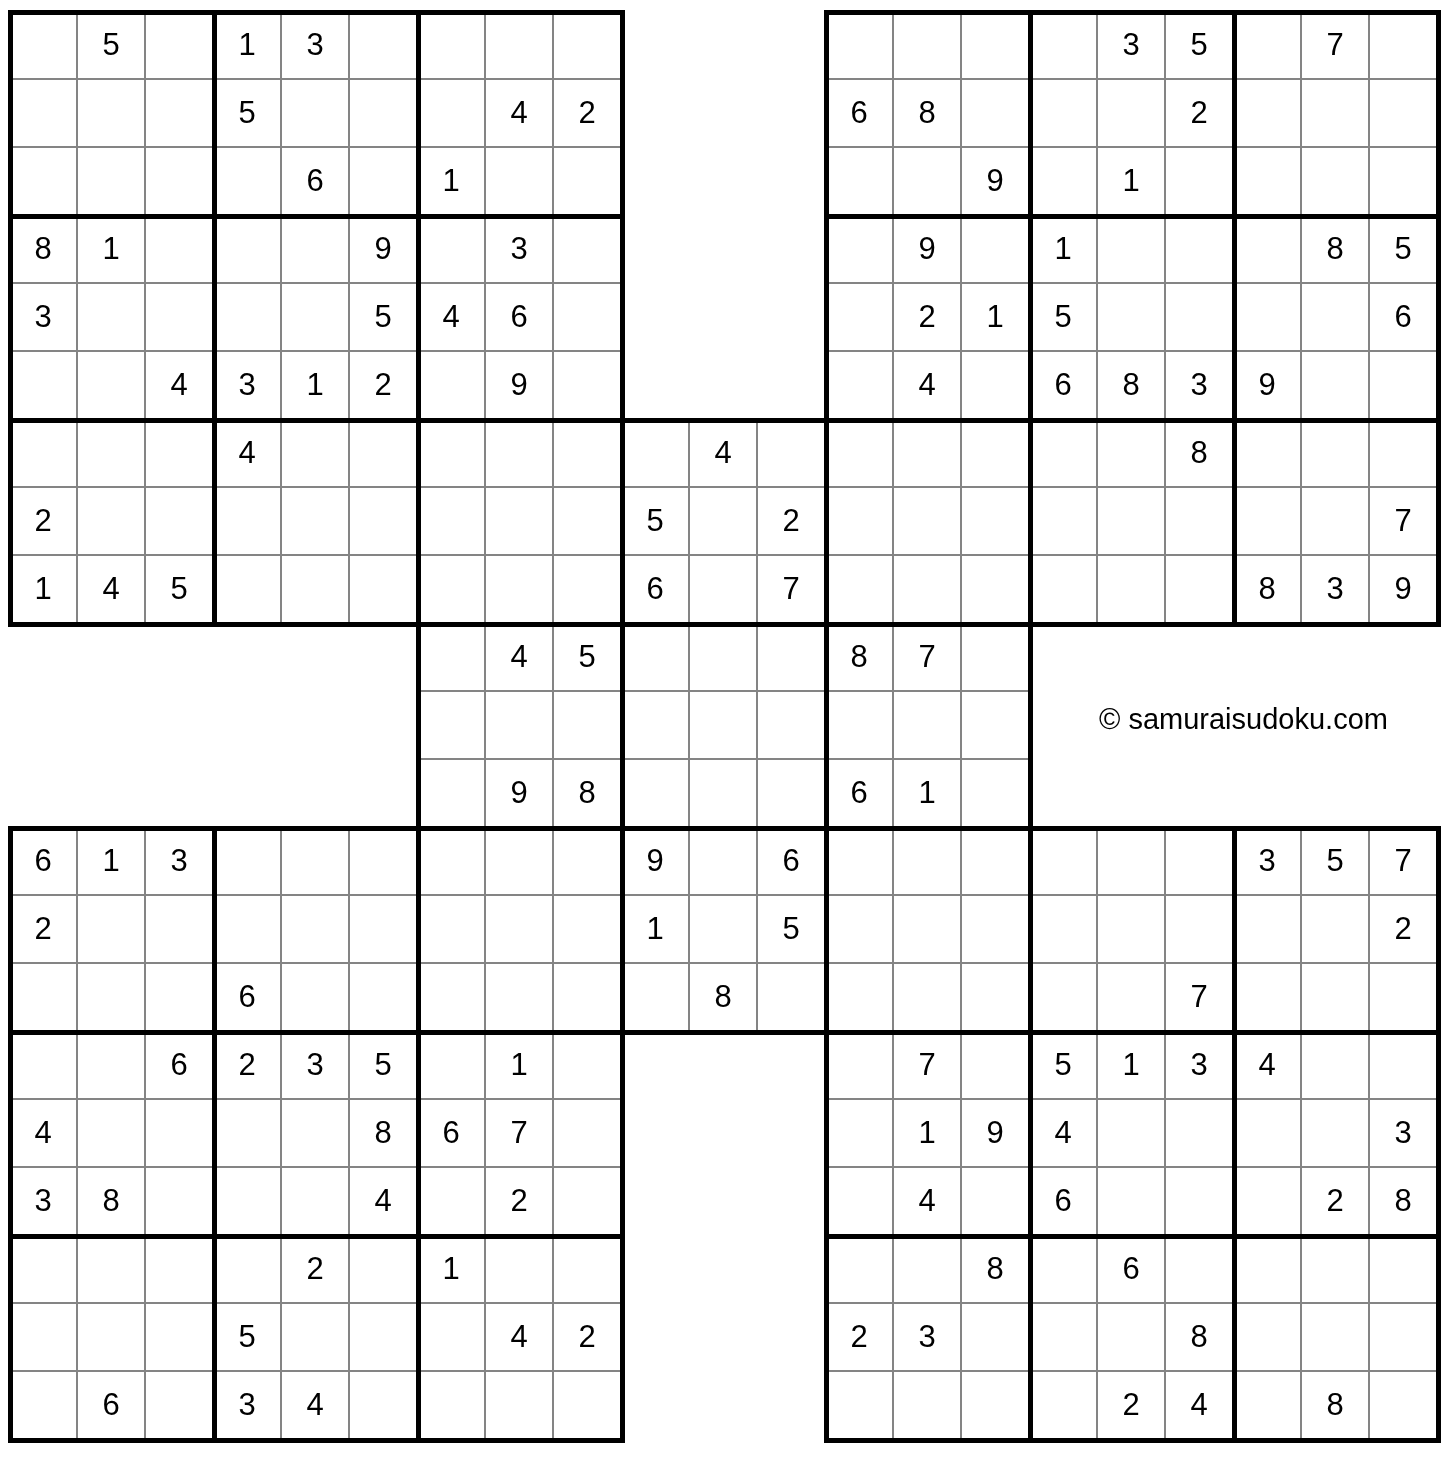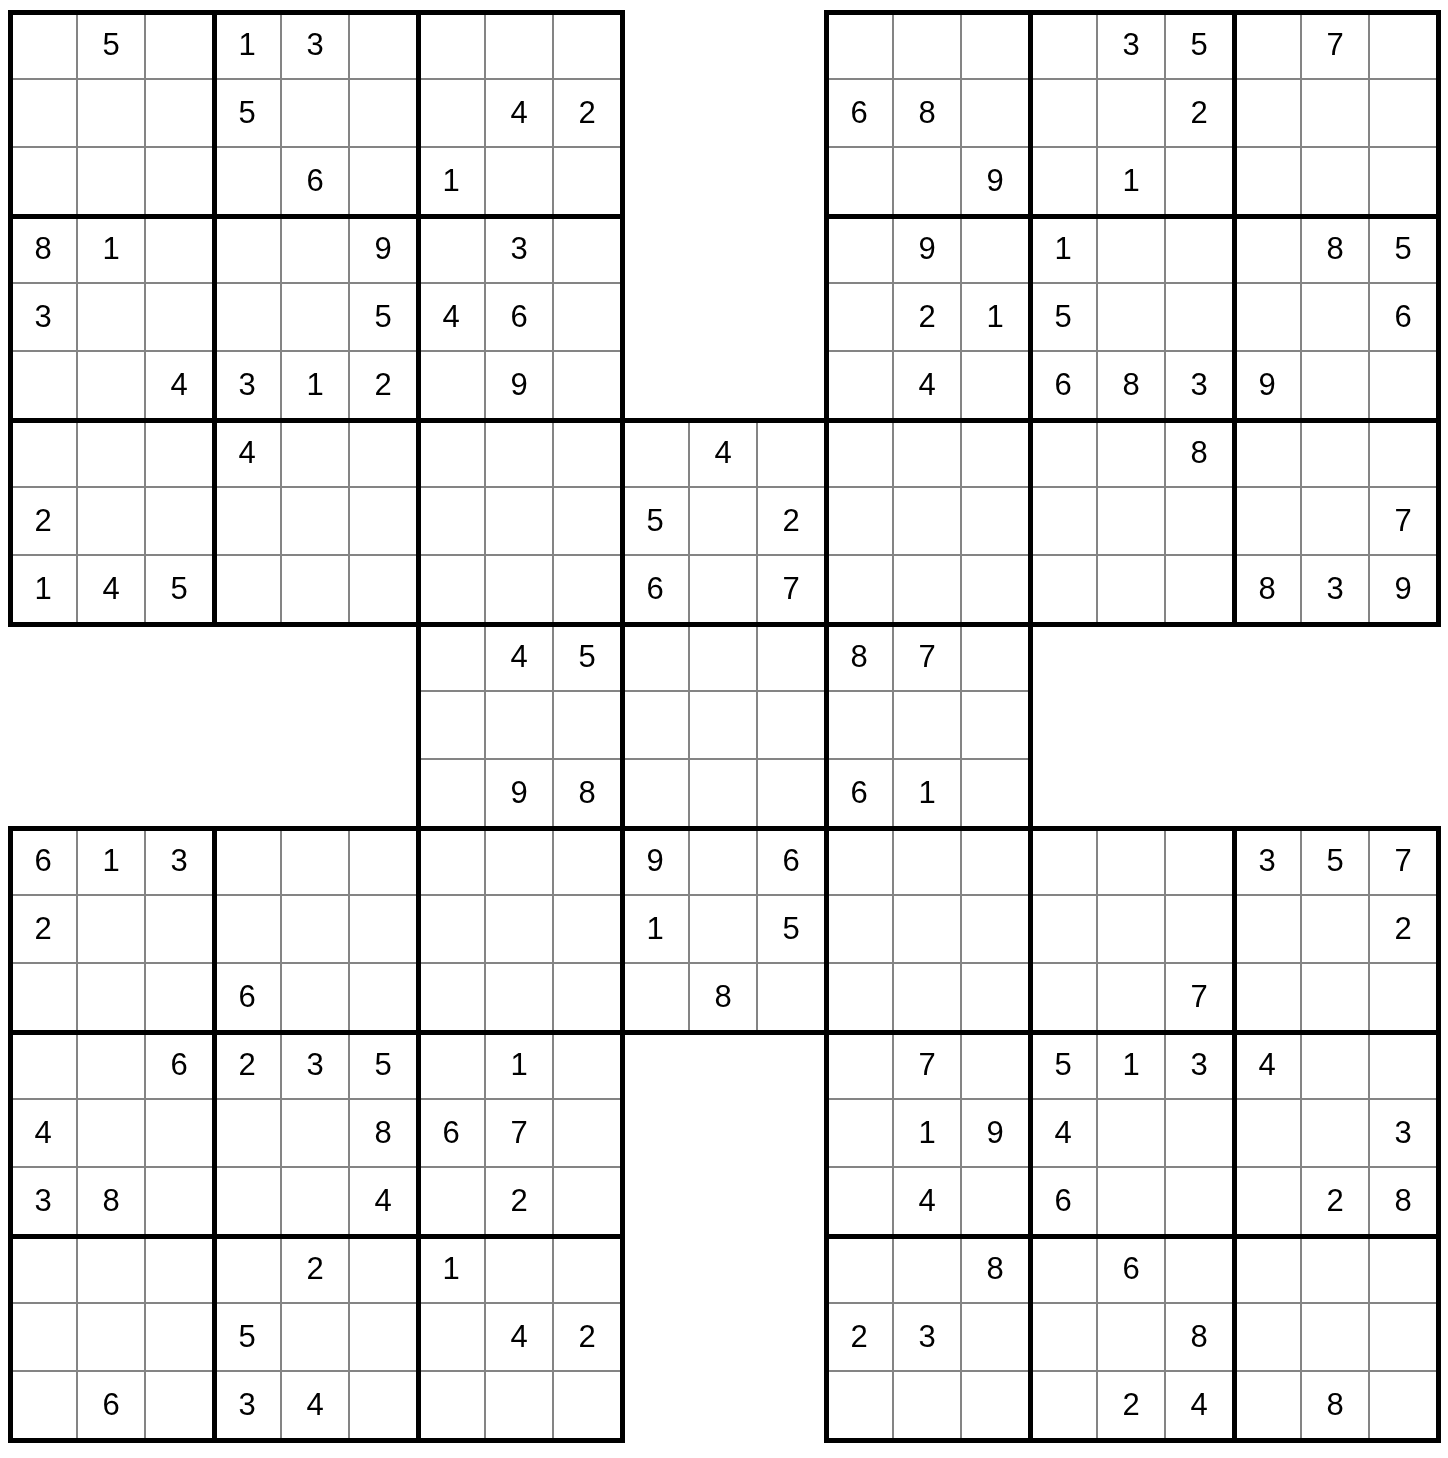--- a/index.html
+++ b/index.html
@@ -502,13 +502,14 @@
       <div class="cell"></div>
       <div class="tline" style="left: -2px; top: -2px; width: 5px; height: 617px;"></div>
       <div class="tline" style="top: -2px; left: -2px; height: 5px; width: 617px;"></div>
       <div class="tline" style="left: 202px; top: -2px; width: 5px; height: 617px;"></div>
       <div class="tline" style="top: 202px; left: -2px; height: 5px; width: 617px;"></div>
       <div class="tline" style="left: 406px; top: -2px; width: 5px; height: 617px;"></div>
       <div class="tline" style="top: 406px; left: -2px; height: 5px; width: 617px;"></div>
       <div class="tline" style="left: 610px; top: -2px; width: 5px; height: 617px;"></div>
       <div class="tline" style="top: 610px; left: -2px; height: 5px; width: 617px;"></div>
     </div>
+  <div class="copyright">© samuraisudoku.com</div>
 </div>
 
 </body></html>

